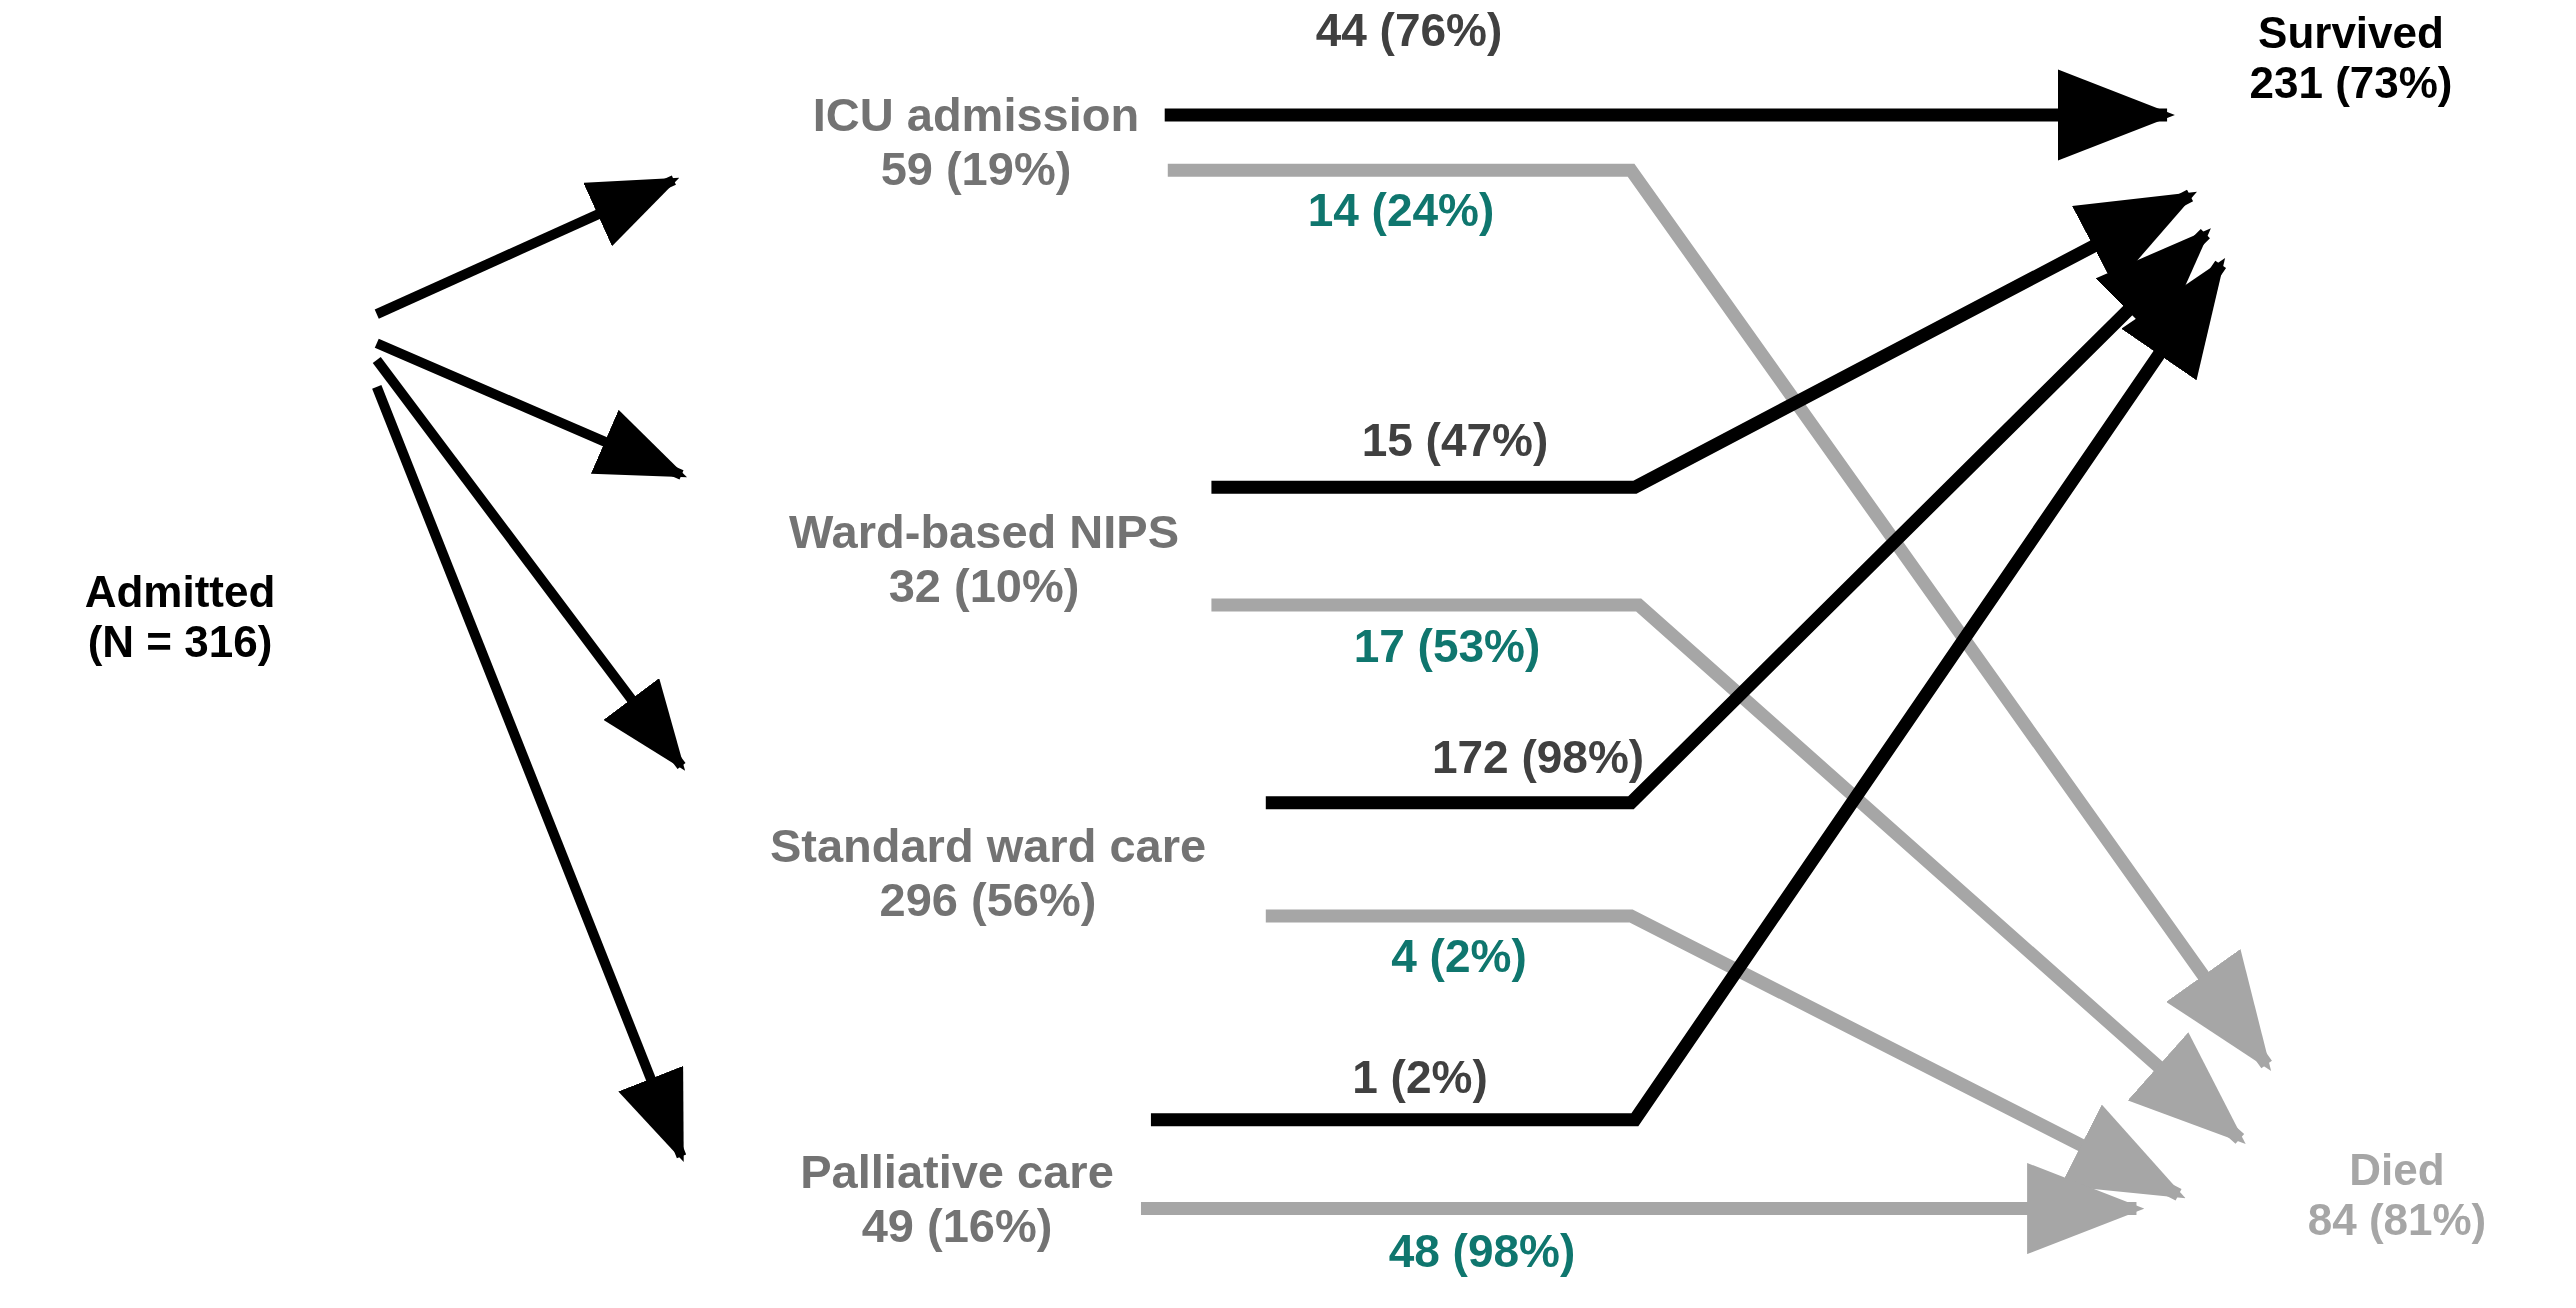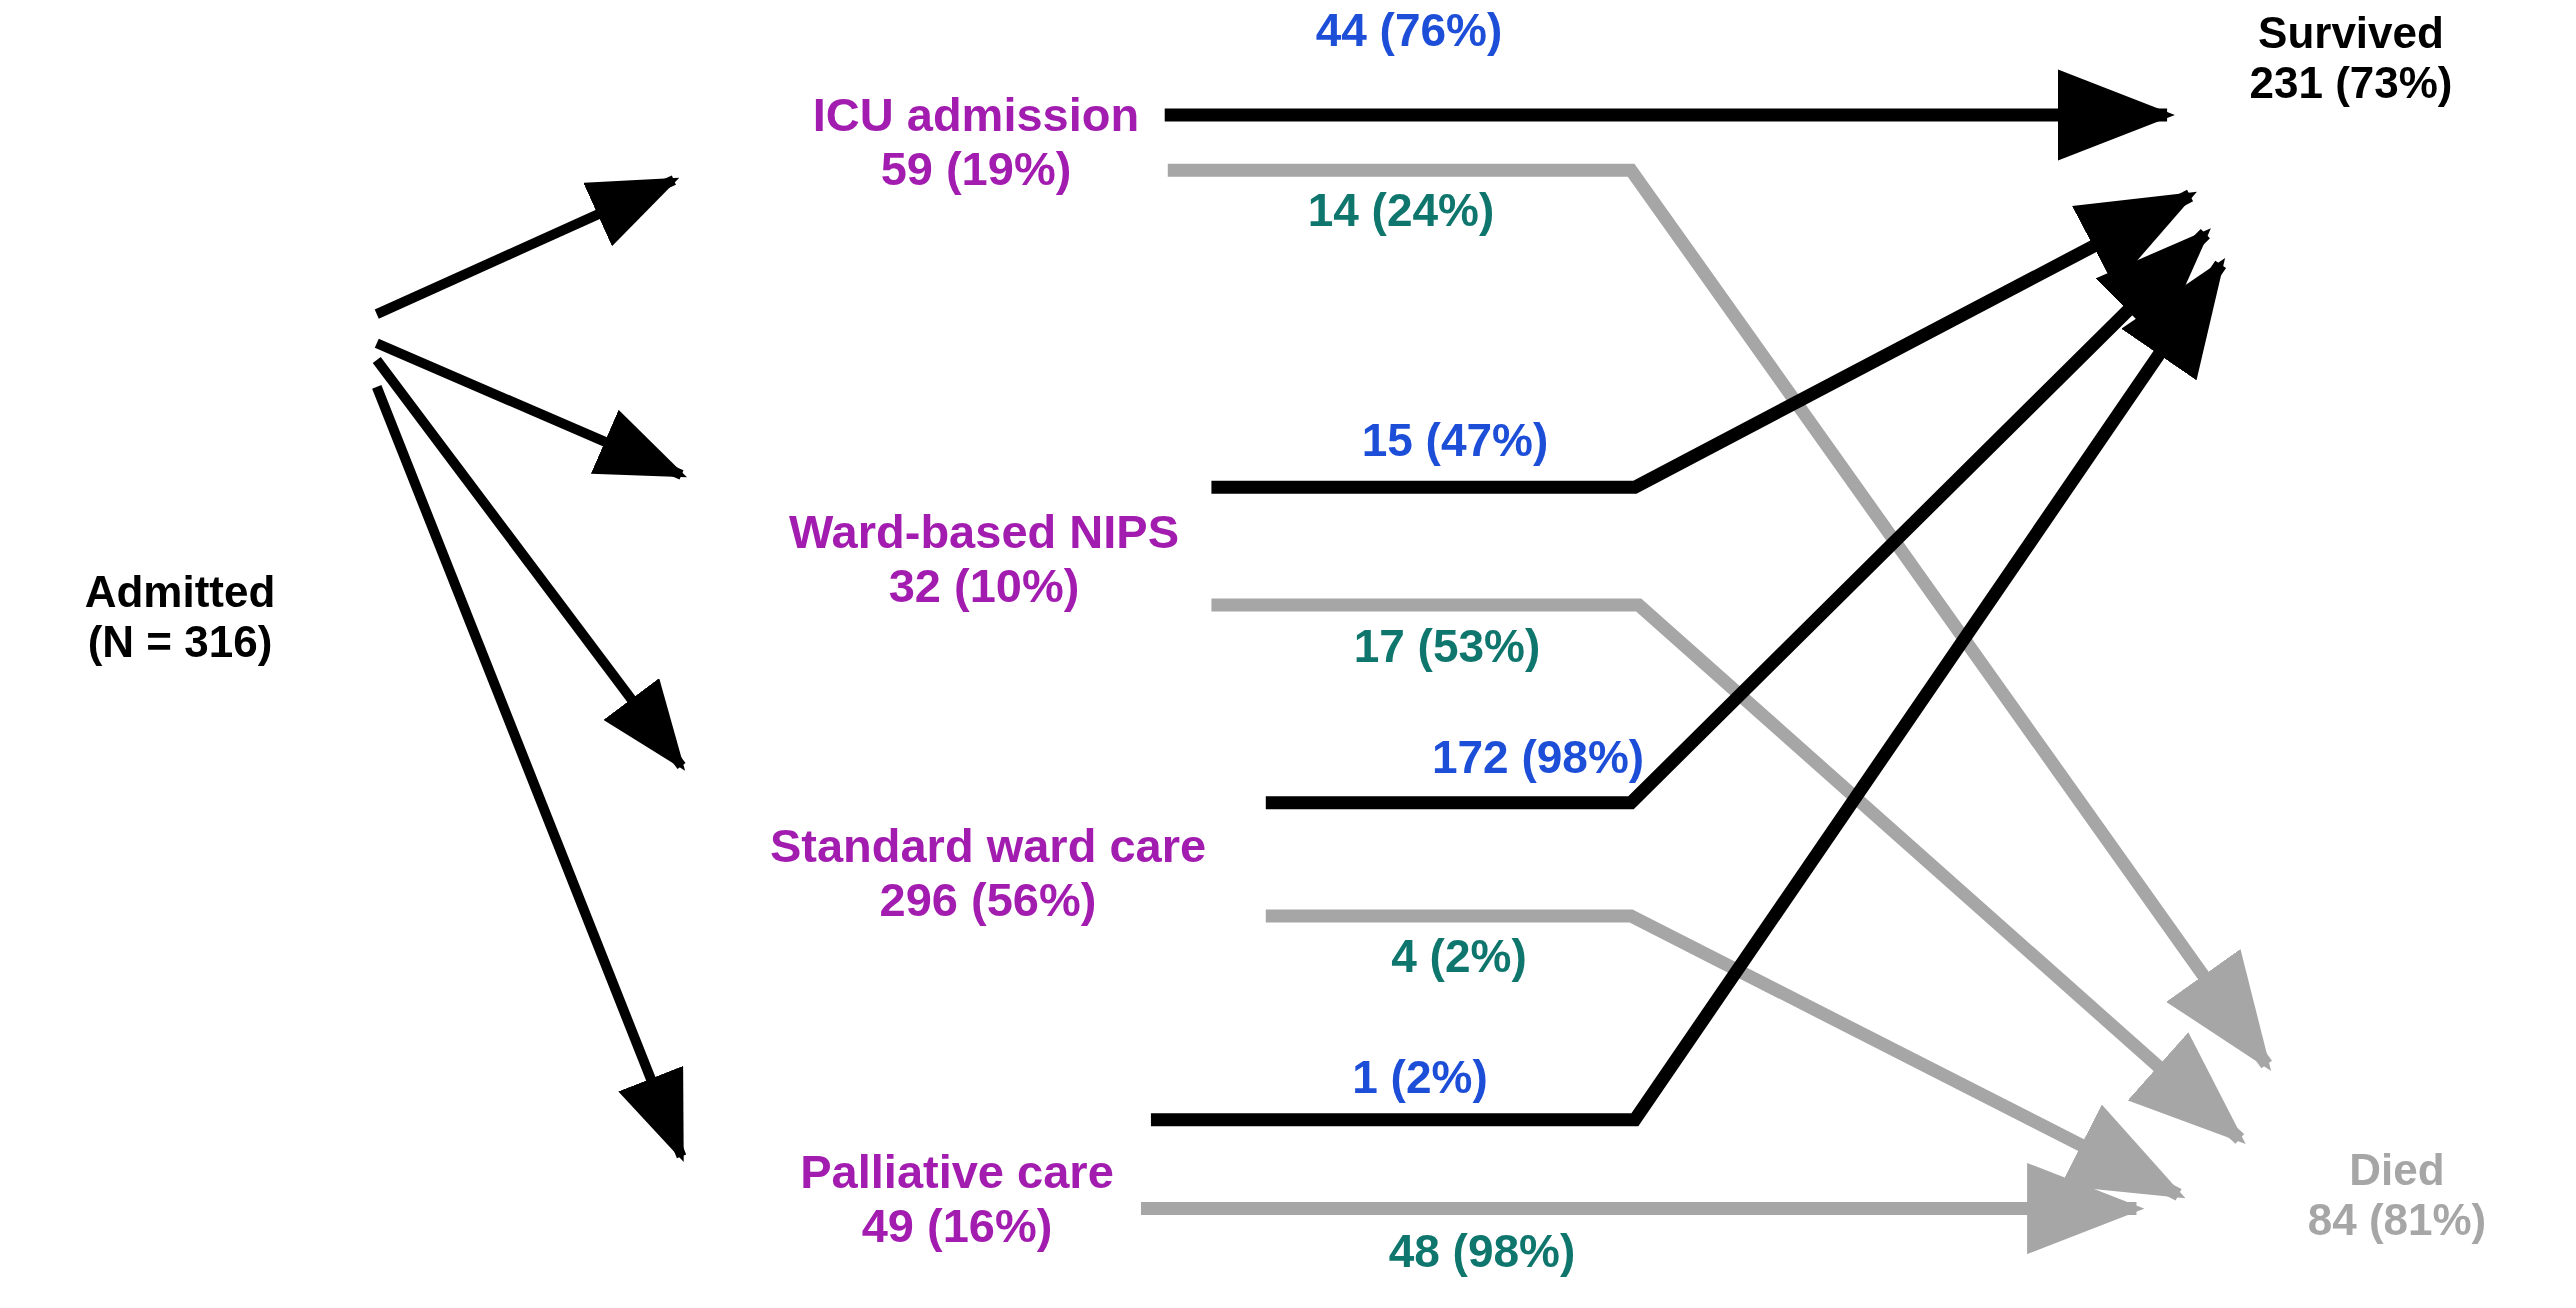--- a/index.html
+++ b/index.html
@@ -2,24 +2,24 @@
 <html style="font-size:12.3px"><head>
 <meta charset="utf-8">
 <style>
   html,body{margin:0;padding:0;background:#ffffff;}
   #stage{position:relative;width:2576px;height:1309px;background:#ffffff;
          font-family:"Liberation Sans",sans-serif;overflow:hidden;}
   svg#flows{position:absolute;left:0;top:0;width:2576px;height:1309px;}
   .lbl{position:absolute;white-space:nowrap;font-weight:bold;line-height:1.14;}
   .lbl.c{transform:translateX(-50%);text-align:center;}
   .node-big{font-size:44px;color:#000;}
-  .node-mid{font-size:47px;color:#a21caf;}
+  .node-mid{font-size:47px;color:#737373;}
   .node-big.gray{color:#a6a6a6;}
   .flow-lbl{font-size:46px;font-weight:bold;}
-  .flow-lbl.black{color:#1d4ed8;}
+  .flow-lbl.black{color:#404040;}
   .flow-lbl.gray{color:#0f766e;}
 </style>
 </head>
 <body>
 
 <div id="stage">
 
   <svg id="flows" viewBox="0 0 3364 1709">
     <defs>
       <marker id="ahB" markerWidth="9" markerHeight="7" refX="8.4" refY="3.5" orient="auto" markerUnits="strokeWidth">

